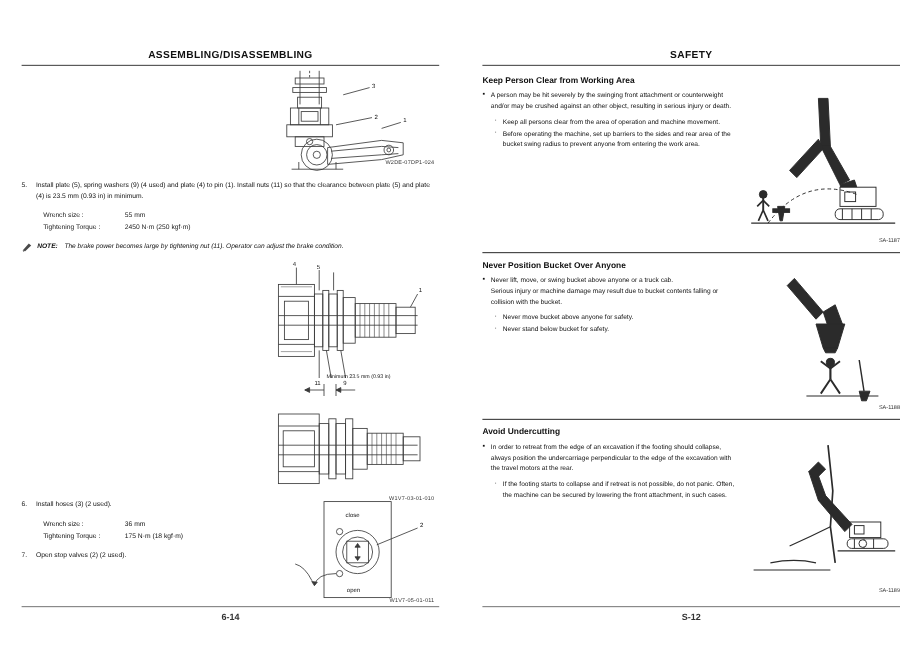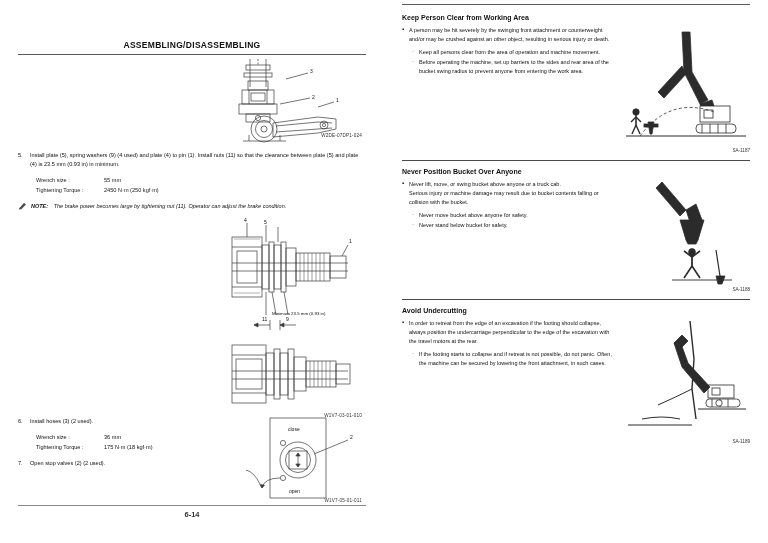--- a/index.html
+++ b/index.html
@@ -315,20 +315,21 @@
     </div>
 
     <div class="pg-footer">
       <div class="frule"></div>
       <div class="num" style="padding-top:4px;padding-bottom:0;">6-14</div>
     </div>
   </div>
 
   <div class="page page-right">
 
+    <div class="pg-header">SAFETY</div>
     <div class="hrule"></div>
 
     <div style="margin-top:9px;">
       <div class="sec-title">Keep Person Clear from Working Area</div>
       <div class="sec">
         <div class="txt">
           <div class="bullets">
             <div class="b1">
               <span class="dot">▪</span>
               <span>A person may be hit severely by the swinging front attachment or counterweight and/or may be crushed against an other object, resulting in serious injury or death.</span>
@@ -477,16 +478,20 @@
               <line x1="76" y1="90" x2="124" y2="90" stroke-width="1"></line>
 
               <line x1="6" y1="106" x2="70" y2="106" stroke-width="1"></line>
             </g>
           </svg>
         </div>
       </div>
       <div class="sa-code">SA-1189</div>
     </div>
 
+    <div class="pg-footer">
+      <div class="frule"></div>
+      <div class="num" style="padding-top:4px;padding-bottom:0;">S-12</div>
+    </div>
   </div>
 
 
 </div>
 
 </body></html>

